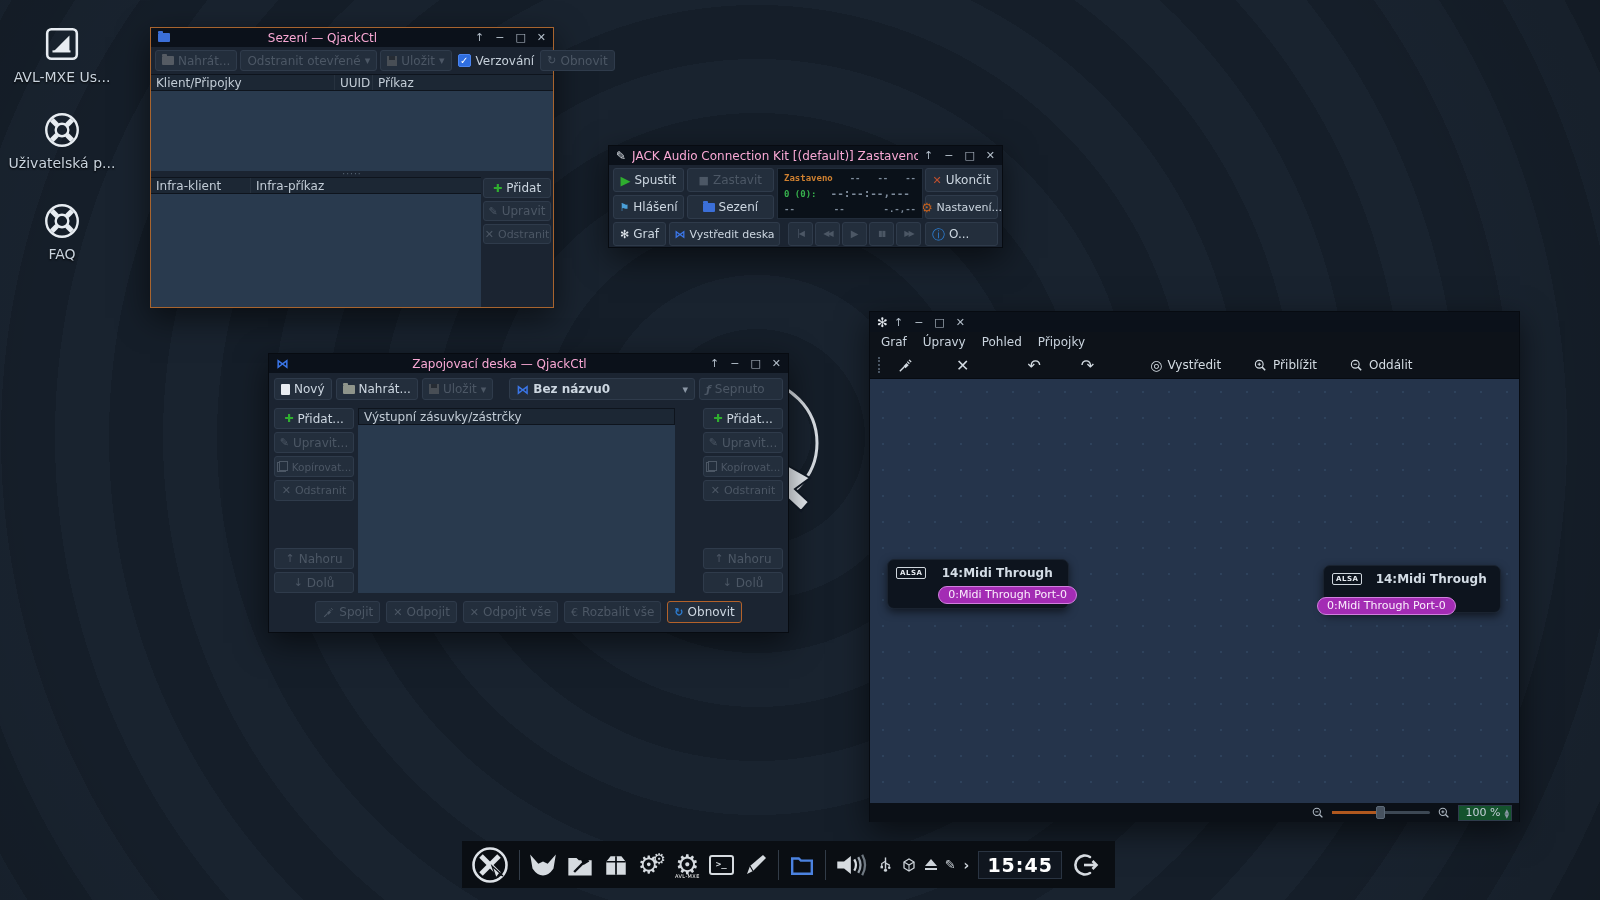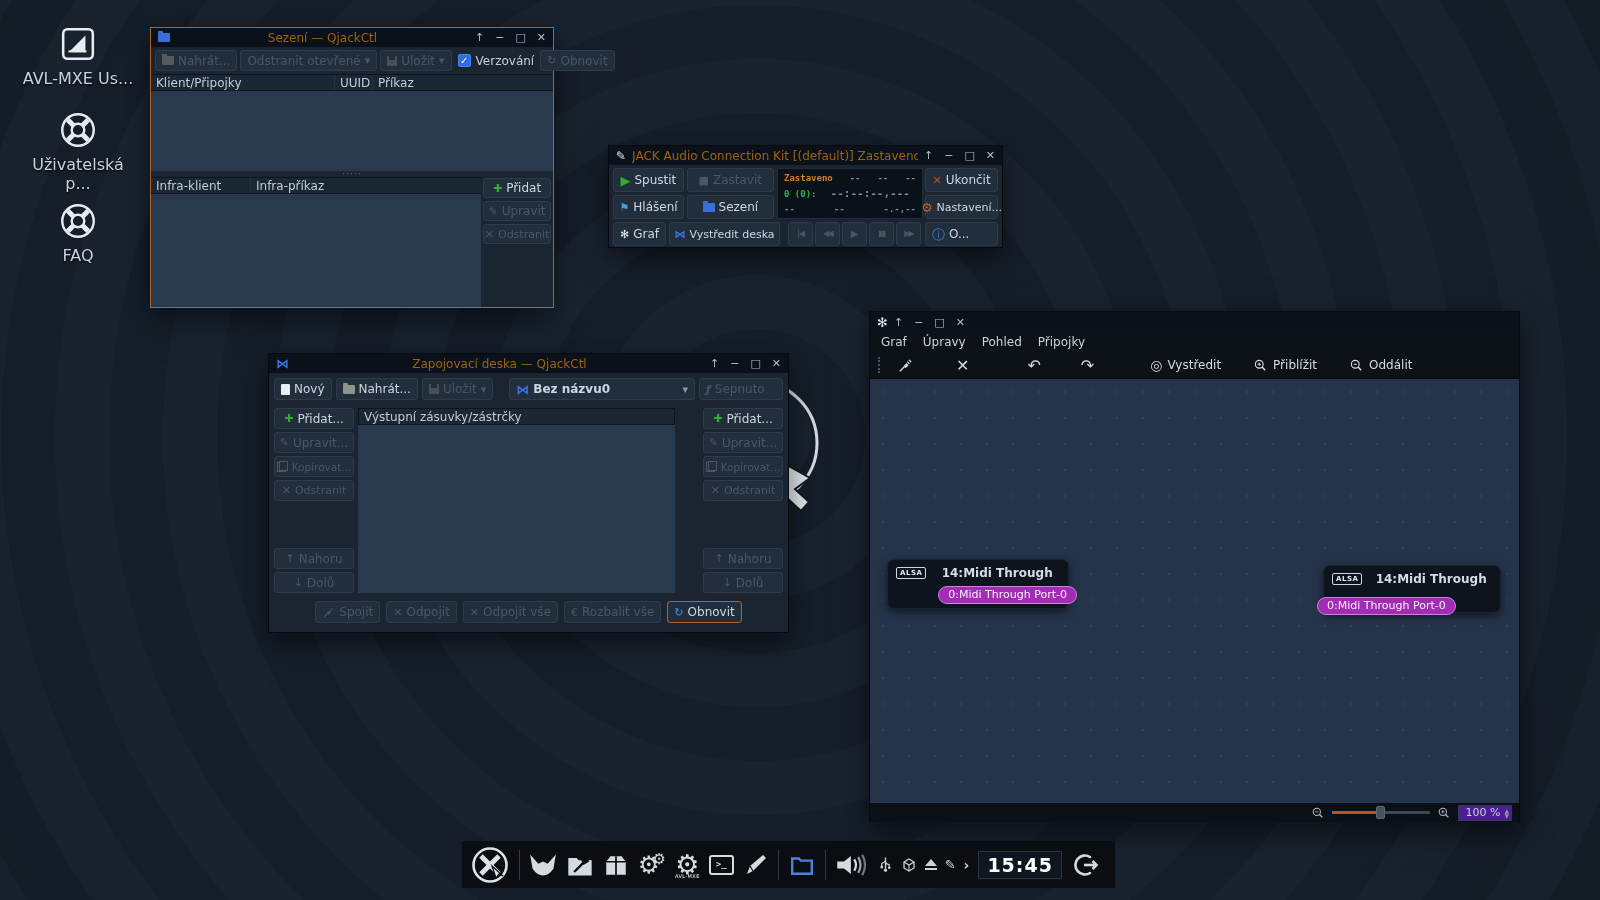--- a/index.html
+++ b/index.html
@@ -3,21 +3,21 @@
 <meta charset="utf-8">
 <style>
 *{margin:0;padding:0;box-sizing:border-box}
 html,body{width:1600px;height:900px;overflow:hidden;background:#141c27;font-family:"DejaVu Sans",sans-serif}
 #bg-rings{position:absolute;inset:0;background:repeating-radial-gradient(circle at 757px 437px,#19232f 0 54px,#151e29 54px 108px)}
 #bg-vig{position:absolute;inset:0;background:radial-gradient(1300px at 757px 437px,transparent 55%,rgba(0,0,0,.28))}
 .watermark{position:absolute;left:660px;top:358px}
 
 .win{position:absolute;background:#1b2431;color:#c6d0da;font-size:12px;border:1px solid #070b11;box-shadow:0 10px 30px rgba(0,0,0,.55)}
 .tb{height:19px;background:#0b111a;display:flex;align-items:center;gap:6px;padding:0 7px}
-.tb .t{flex:1;text-align:center;font-size:12px;color:#a16207;white-space:nowrap;overflow:hidden}
+.tb .t{flex:1;text-align:center;font-size:12px;color:#f9a8d4;white-space:nowrap;overflow:hidden}
 .tb .t.left{text-align:left}
 .wb{display:flex;gap:11px;color:#b4bfca;font-size:11px;line-height:1}
 .btn{display:inline-flex;align-items:center;justify-content:center;gap:4px;background:#232e3c;border:1px solid #2f3b4b;border-radius:3px;color:#cdd7e1;font-size:12px;padding:0 6px;height:21px;white-space:nowrap}
 .btn.dis{color:#4c5765}
 .btn.dis .gi{color:#4c5765!important}
 .btn.dis .fi,.btn.dis .flp,.btn.dis .doc{opacity:.45;filter:grayscale(1)}
 .gi{font-size:11px;line-height:1}
 .toolrow{display:flex;gap:4px;padding:4px 5px;align-items:center}
 .phead{display:flex;background:#1c2734;border-top:1px solid #0e141d;border-bottom:1px solid #0e141d;height:17px;align-items:center;color:#c2ccd6;overflow:hidden}
 .phead>span{padding:0 5px;border-right:1px solid #27323f;height:100%;display:flex;align-items:center;white-space:nowrap}
@@ -46,24 +46,24 @@
 .gcanvas{position:absolute;left:0;top:67px;width:649px;height:424px;background:rgba(39,55,78,.95);background-image:radial-gradient(#2e425c 1px,transparent 1px);background-size:26px 26px;overflow:hidden}
 .gstatus{position:absolute;left:0;top:491px;width:649px;height:19px;background:#0b1017;display:flex;align-items:center;justify-content:flex-end;gap:7px;padding:0 7px}
 .gnode{position:absolute;background:rgba(13,19,28,.96);border:1px solid #1a2330;border-radius:7px;box-shadow:0 3px 9px rgba(0,0,0,.55)}
 .gnode-head{display:flex;align-items:center;gap:8px;padding:6px 8px}
 .alsa{font-size:7px;border:1px solid #cfd6dd;border-radius:2px;padding:1px 3px;color:#e7ecf1;font-weight:bold;letter-spacing:.5px}
 .gnode-title{font-weight:bold;color:#d3dce5;font-size:12px;flex:1;text-align:center;white-space:nowrap}
 .gport{position:absolute;height:18px;line-height:16px;background:#a32cb4;border:1px solid #d27fdf;border-radius:9px;color:#fbeffd;font-size:11px;padding:0 9px;white-space:nowrap}
 .zslider{width:98px;height:3px;background:#3d4854;position:relative;border-radius:2px}
 .zfill{position:absolute;left:0;top:0;height:3px;width:48px;background:#b0581f}
 .zhandle{position:absolute;left:44px;top:-5px;width:9px;height:13px;background:#47525f;border:1px solid #5c6977;border-radius:2px}
-.spin{display:flex;align-items:center;background:#4c1d95;border:1px solid #2f3b4b;height:16px;padding:0 2px 0 6px;gap:4px;color:#c6d0da;font-size:11px}
+.spin{display:flex;align-items:center;background:#14532d;border:1px solid #2f3b4b;height:16px;padding:0 2px 0 6px;gap:4px;color:#c6d0da;font-size:11px}
 .spinarrows{display:flex;flex-direction:column;font-size:6px;line-height:5px;color:#8b97a5}
 
-.dicon{position:absolute;width:120px;left:18px;display:flex;flex-direction:column;align-items:center;gap:7px;color:#c9d3dd;font-size:16px;text-shadow:0 1px 2px #000;text-align:center}
+.dicon{position:absolute;width:120px;left:2px;display:flex;flex-direction:column;align-items:center;gap:7px;color:#c9d3dd;font-size:14px;text-shadow:0 1px 2px #000;text-align:center}
 
 .taskbar{position:absolute;left:462px;top:841px;width:653px;height:47px;background:#0a0e13;display:flex;align-items:center;gap:9px;padding:0 8px}
 .tsep{width:1px;height:30px;background:#323c48;flex:none}
 .ticon{display:flex;flex-direction:column;align-items:center;justify-content:center;flex:none;line-height:1}
 .term{width:25px;height:20px;border:2px solid #d6dbe0;border-radius:3px;color:#d6dbe0;font-size:9px;font-weight:bold;display:flex;align-items:center;justify-content:center;font-family:"DejaVu Sans Mono",monospace}
 .gearglyph{color:#d6dbe0;font-size:24px;line-height:1}
 .traygrp{display:flex;align-items:center;gap:8px;color:#cdd3d9}
 .ej{width:0;height:0;border-left:6px solid transparent;border-right:6px solid transparent;border-bottom:7px solid #cdd3d9;position:relative;top:-2px}
 .ej::after{content:"";position:absolute;left:-6px;top:9px;width:12px;height:2px;background:#cdd3d9}
 .clock{border:1px solid #2a3442;background:#10161f;padding:2px 8px;color:#fff;font-weight:bold;font-size:19px;letter-spacing:1px;font-family:"DejaVu Sans",sans-serif}

